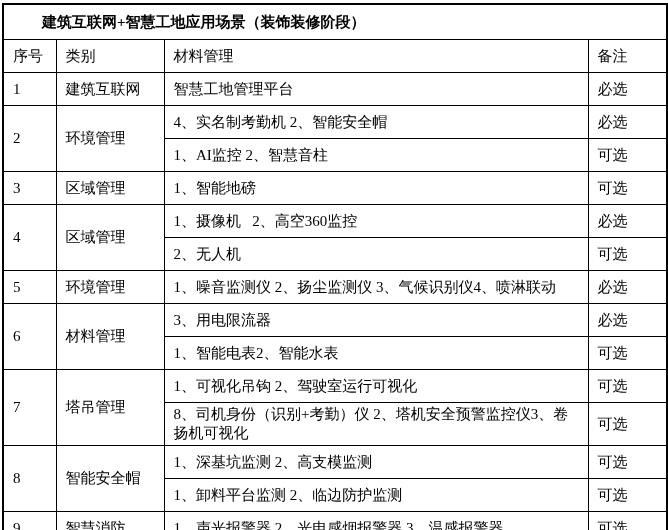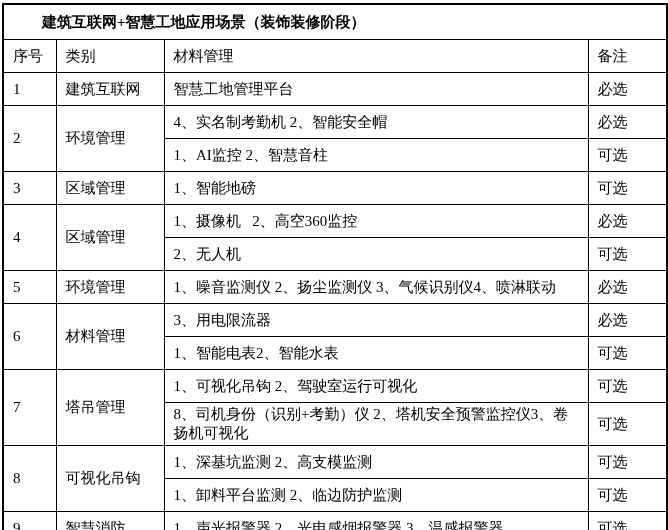--- a/index.html
+++ b/index.html
@@ -127,21 +127,21 @@
         <td rowspan="2">塔吊管理</td>
         <td>1、可视化吊钩 2、驾驶室运行可视化</td>
         <td>可选</td>
       </tr>
       <tr>
         <td>8、司机身份（识别+考勤）仪 2、塔机安全预警监控仪3、卷扬机可视化</td>
         <td>可选</td>
       </tr>
       <tr>
         <td rowspan="2">8</td>
-        <td rowspan="2">可视化吊钩</td>
+        <td rowspan="2">智能安全帽</td>
         <td>1、深基坑监测 2、高支模监测</td>
         <td>可选</td>
       </tr>
       <tr>
         <td>1、卸料平台监测 2、临边防护监测</td>
         <td>可选</td>
       </tr>
       <tr>
         <td>9</td>
         <td>智慧消防</td>

